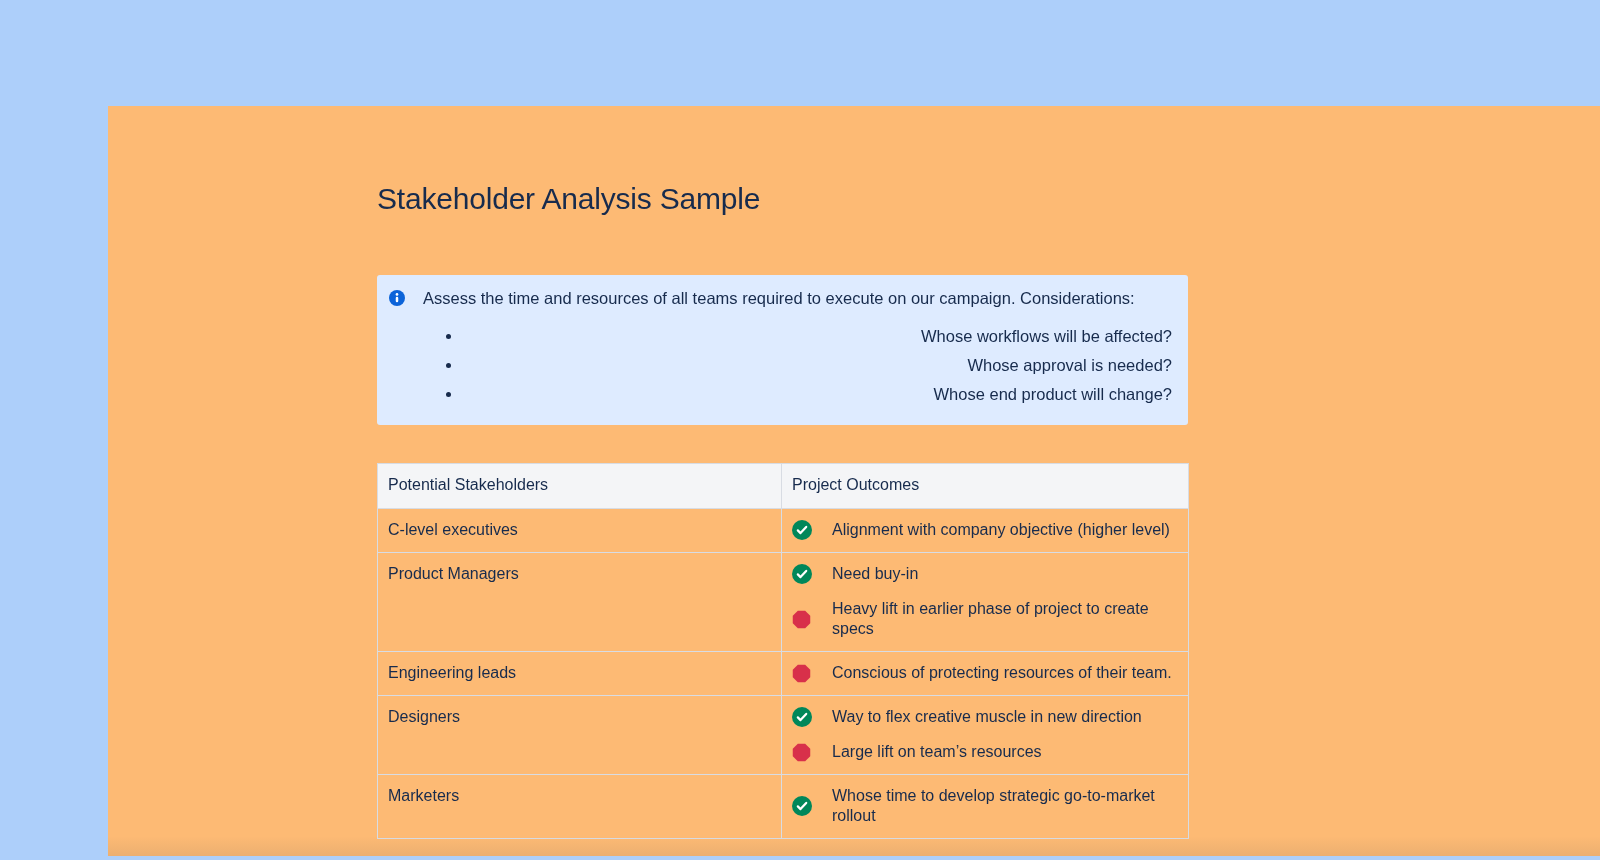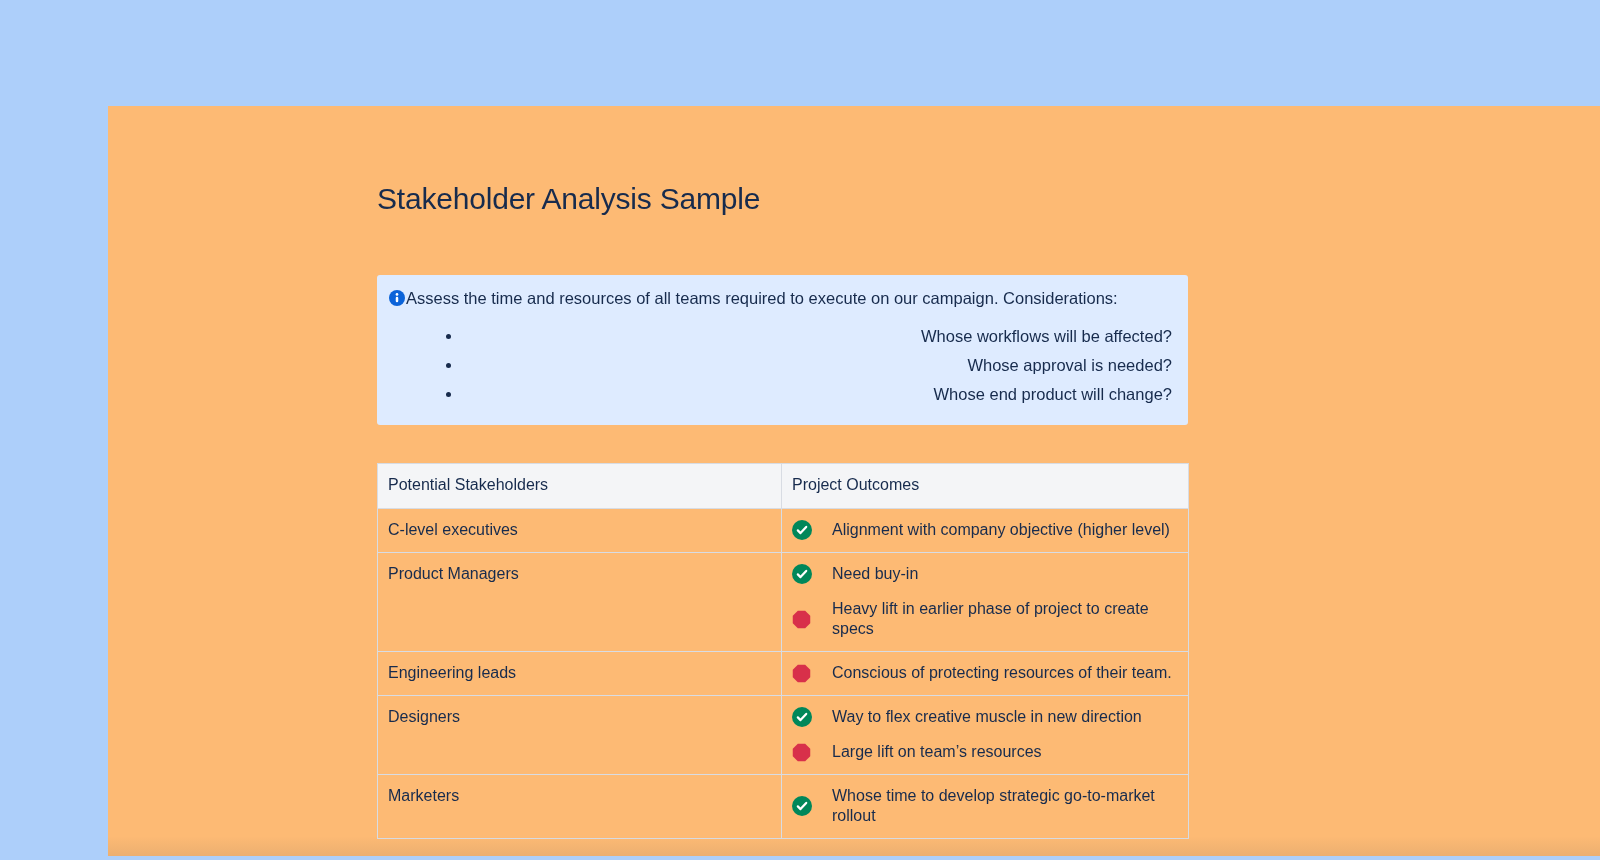--- a/index.html
+++ b/index.html
@@ -29,21 +29,21 @@
     left: 269px; top: 169px;
     width: 811px;
     min-height: 141px;
     background: #DEEBFF;
     border-radius: 3px;
     padding: 13px 16px 16px 12px;
   }
   .panel-line {
     display: flex;
     align-items: flex-start;
-    gap: 1px;
+    gap: 18px;
   }
   .info-icon {
     width: 16px; height: 16px;
     flex: 0 0 16px;
     margin-top: 2px;
     display: inline-block;
   }
   .panel-text {
     font-size: 16.5px;
     line-height: 20px;

